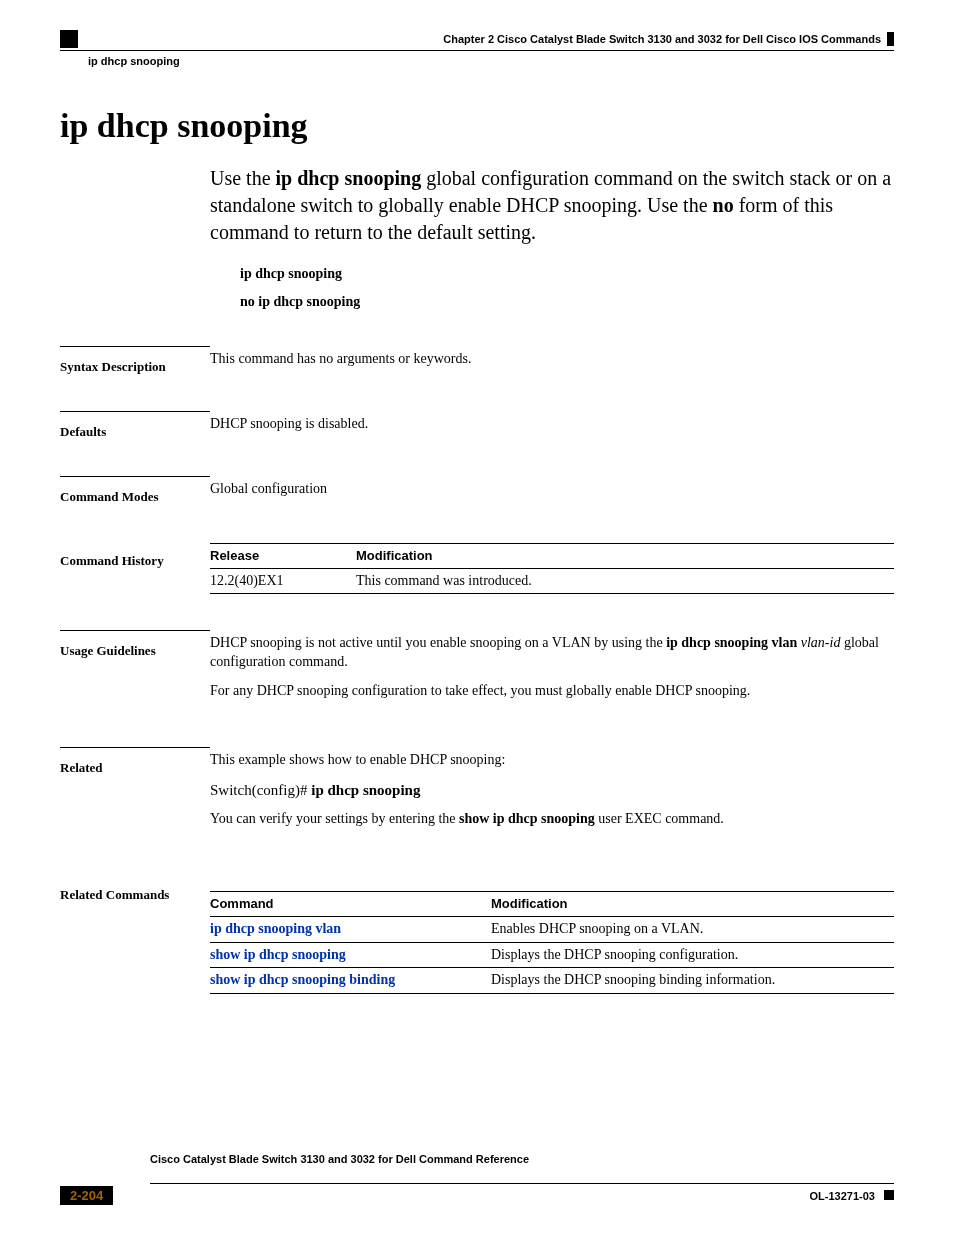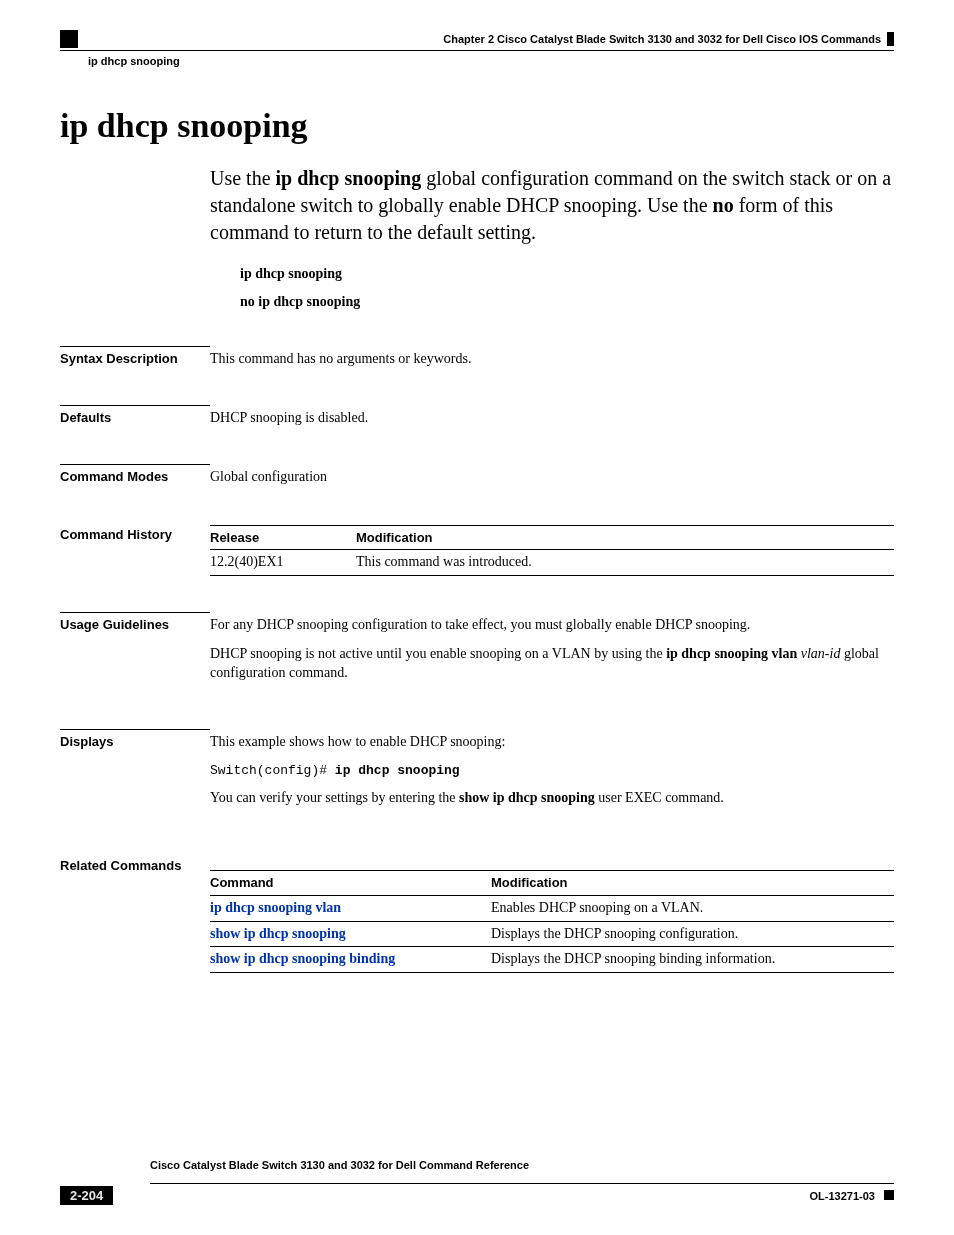--- a/index.html
+++ b/index.html
@@ -75,27 +75,27 @@
   }
   .cmd-forms div {
     margin-bottom: 12px;
   }
   .section {
     display: flex;
     margin-top: 36px;
     align-items: flex-start;
   }
   .section-label {
-    font-family: Liberation Sans, sans-serif;
+    font-family: Liberation Serif, serif;
     font-weight: bold;
     font-size: 13px;
     width: 150px;
     flex: 0 0 150px;
     border-top: 1px solid #000;
-    padding-top: 4px;
+    padding-top: 12px;
     box-sizing: border-box;
     padding-right: 8px;
   }
   .section-content {
     flex: 1;
     font-size: 14px;
     line-height: 1.35;
     padding-top: 4px;
   }
   .section-content p { margin: 0 0 10px 0; }
@@ -117,22 +117,22 @@
     border-bottom: 1px solid #000;
     padding: 3px 6px 3px 0;
     vertical-align: top;
     font-family: Liberation Serif, serif;
   }
   table.related td.link {
     color: #0033aa;
     font-weight: bold;
   }
   .mono {
-    font-family: Liberation Mono, monospace;
-    font-size: 13px;
+    font-family: Liberation Serif, serif;
+    font-size: 15px;
   }
   .footer {
     position: absolute;
     bottom: 30px;
     left: 60px;
     right: 60px;
   }
   .footer-line {
     border-top: 1px solid #000;
     margin-bottom: 2px;
@@ -141,32 +141,32 @@
   .footer-row {
     display: flex;
     justify-content: space-between;
     align-items: center;
     font-family: Arial, Helvetica, sans-serif;
     font-size: 11px;
     font-weight: bold;
   }
   .page-num-box {
     background: #000;
-    color: #e5e5e5;
+    color: #a16207;
     padding: 2px 10px;
     font-family: Arial, Helvetica, sans-serif;
     font-weight: bold;
     font-size: 13px;
     margin-right: 8px;
   }
   .footer-left { display: flex; align-items: center; }
   .footer-block {
     width: 10px; height: 10px; background:#000; display:inline-block; margin-left:6px;
   }
-  .footer-title { margin-left: 90px; display:block; margin-bottom:12px;}
+  .footer-title { margin-left: 90px; display:block; margin-bottom:18px;}
 </style>
 </head>
 <body>
 
 <div class="page">
 
   <div>
     <div class="header">
       <div class="header-left">
         <span class="header-block"></span>
@@ -218,29 +218,29 @@
           <td>This command was introduced.</td>
         </tr>
       </tbody>
         </table>
     </div>
   </div>
 
   <div class="section">
     <div class="section-label">Usage Guidelines</div>
     <div class="section-content">
-      <p>For any DHCP snooping configuration to take effect, you must globally enable DHCP snooping.</p>
       <p>
         <span>DHCP snooping is not active until you enable snooping on a VLAN by using the </span><b>ip dhcp snooping vlan</b><span> </span><i>vlan-id</i><span> global configuration command.</span>
       </p>
-    </div>
-  </div>
-
-  <div class="section">
-    <div class="section-label">Displays</div>
+      <p>For any DHCP snooping configuration to take effect, you must globally enable DHCP snooping.</p>
+    </div>
+  </div>
+
+  <div class="section">
+    <div class="section-label">Related</div>
     <div class="section-content">
       <p>This example shows how to enable DHCP snooping:</p>
       <p class="mono">
         <span>Switch(config)# </span><b>ip dhcp snooping</b>
       </p>
       <p>
         <span>You can verify your settings by entering the </span><b>show ip dhcp snooping</b><span> user EXEC command.</span>
       </p>
     </div>
   </div>

